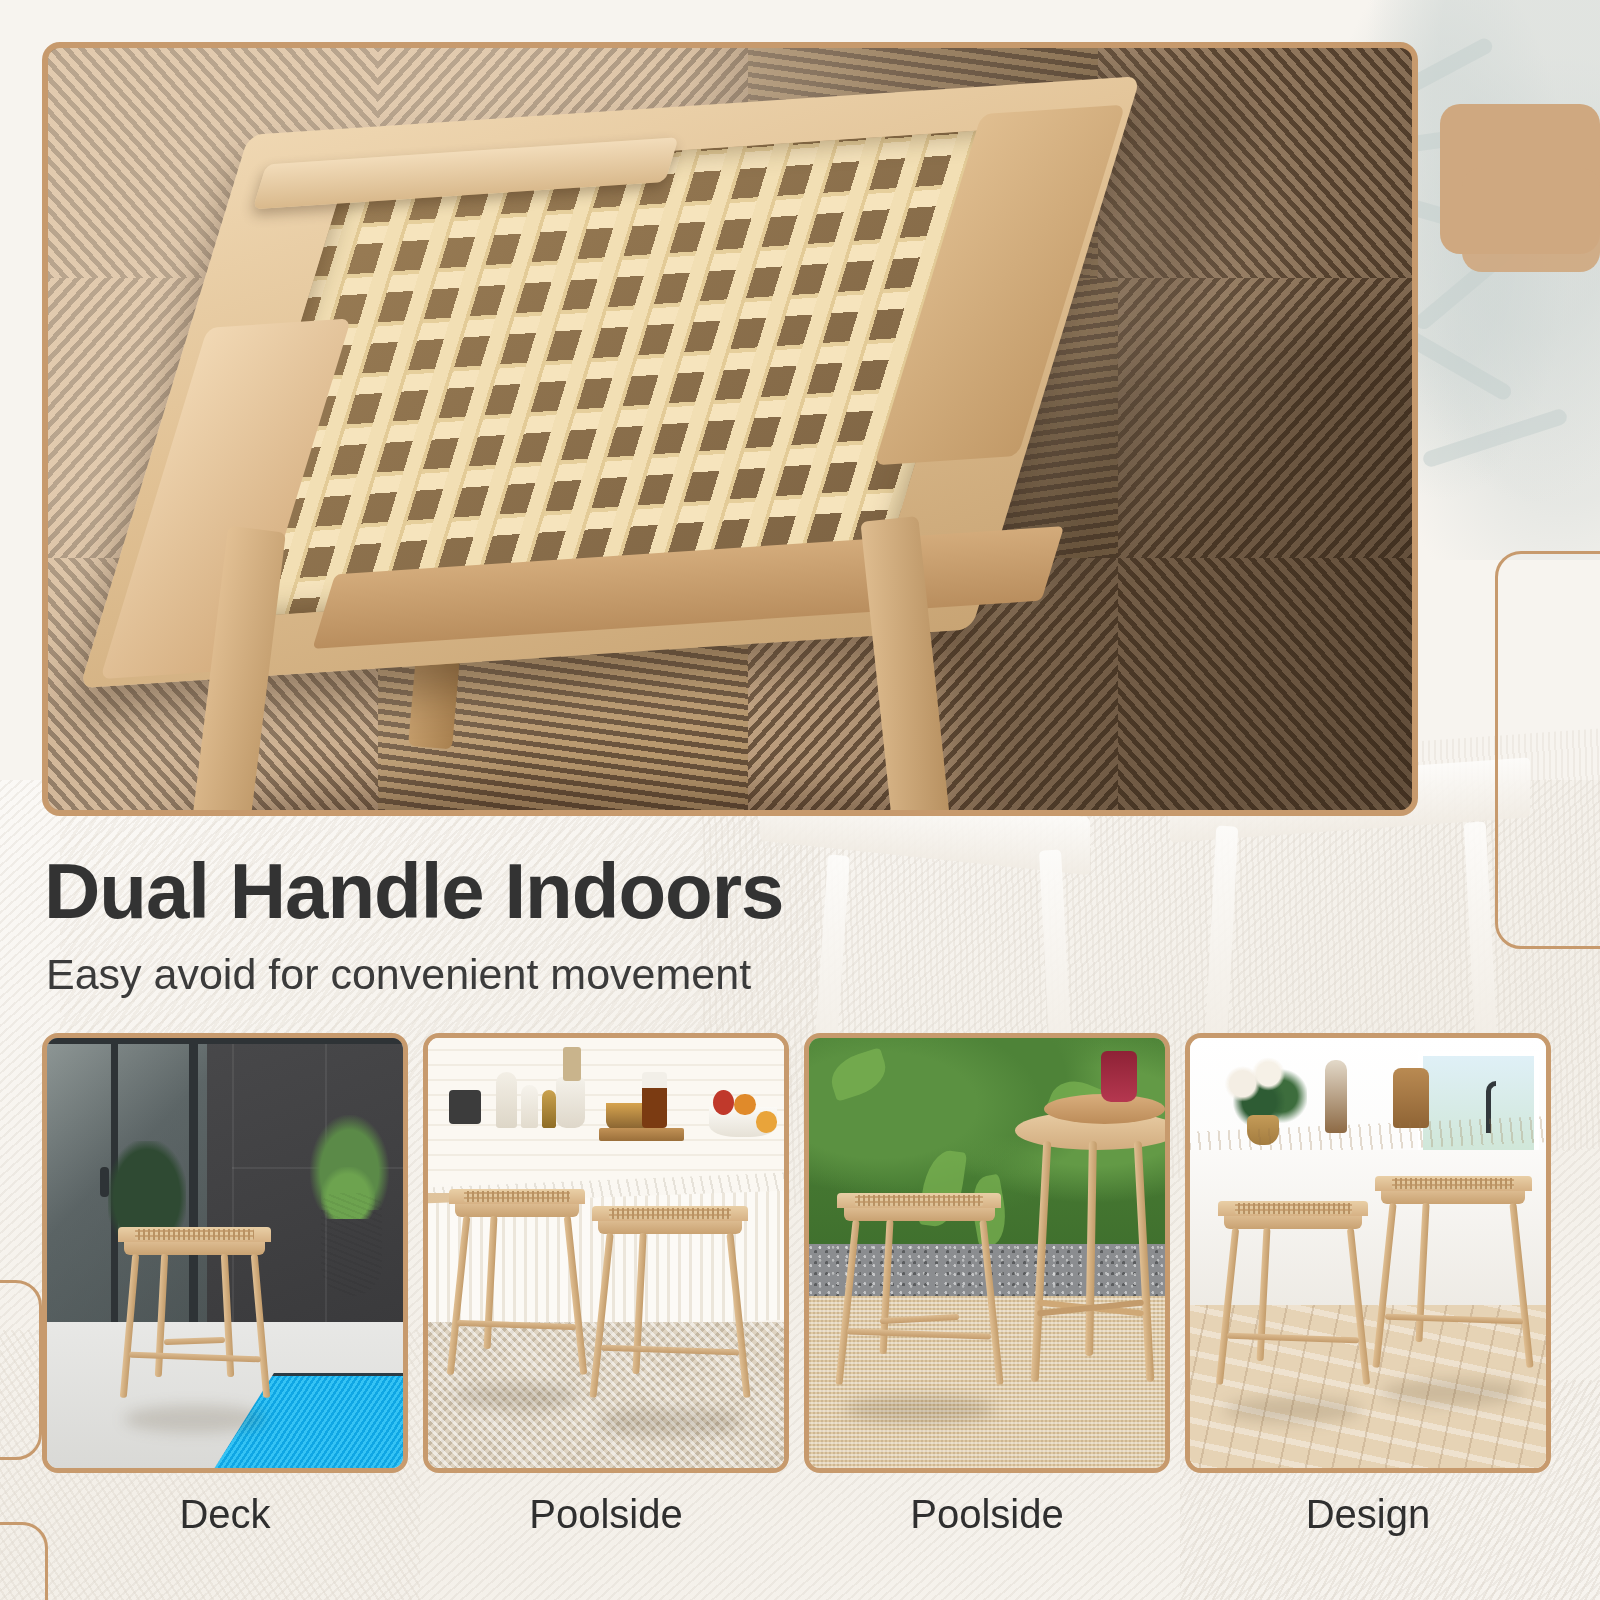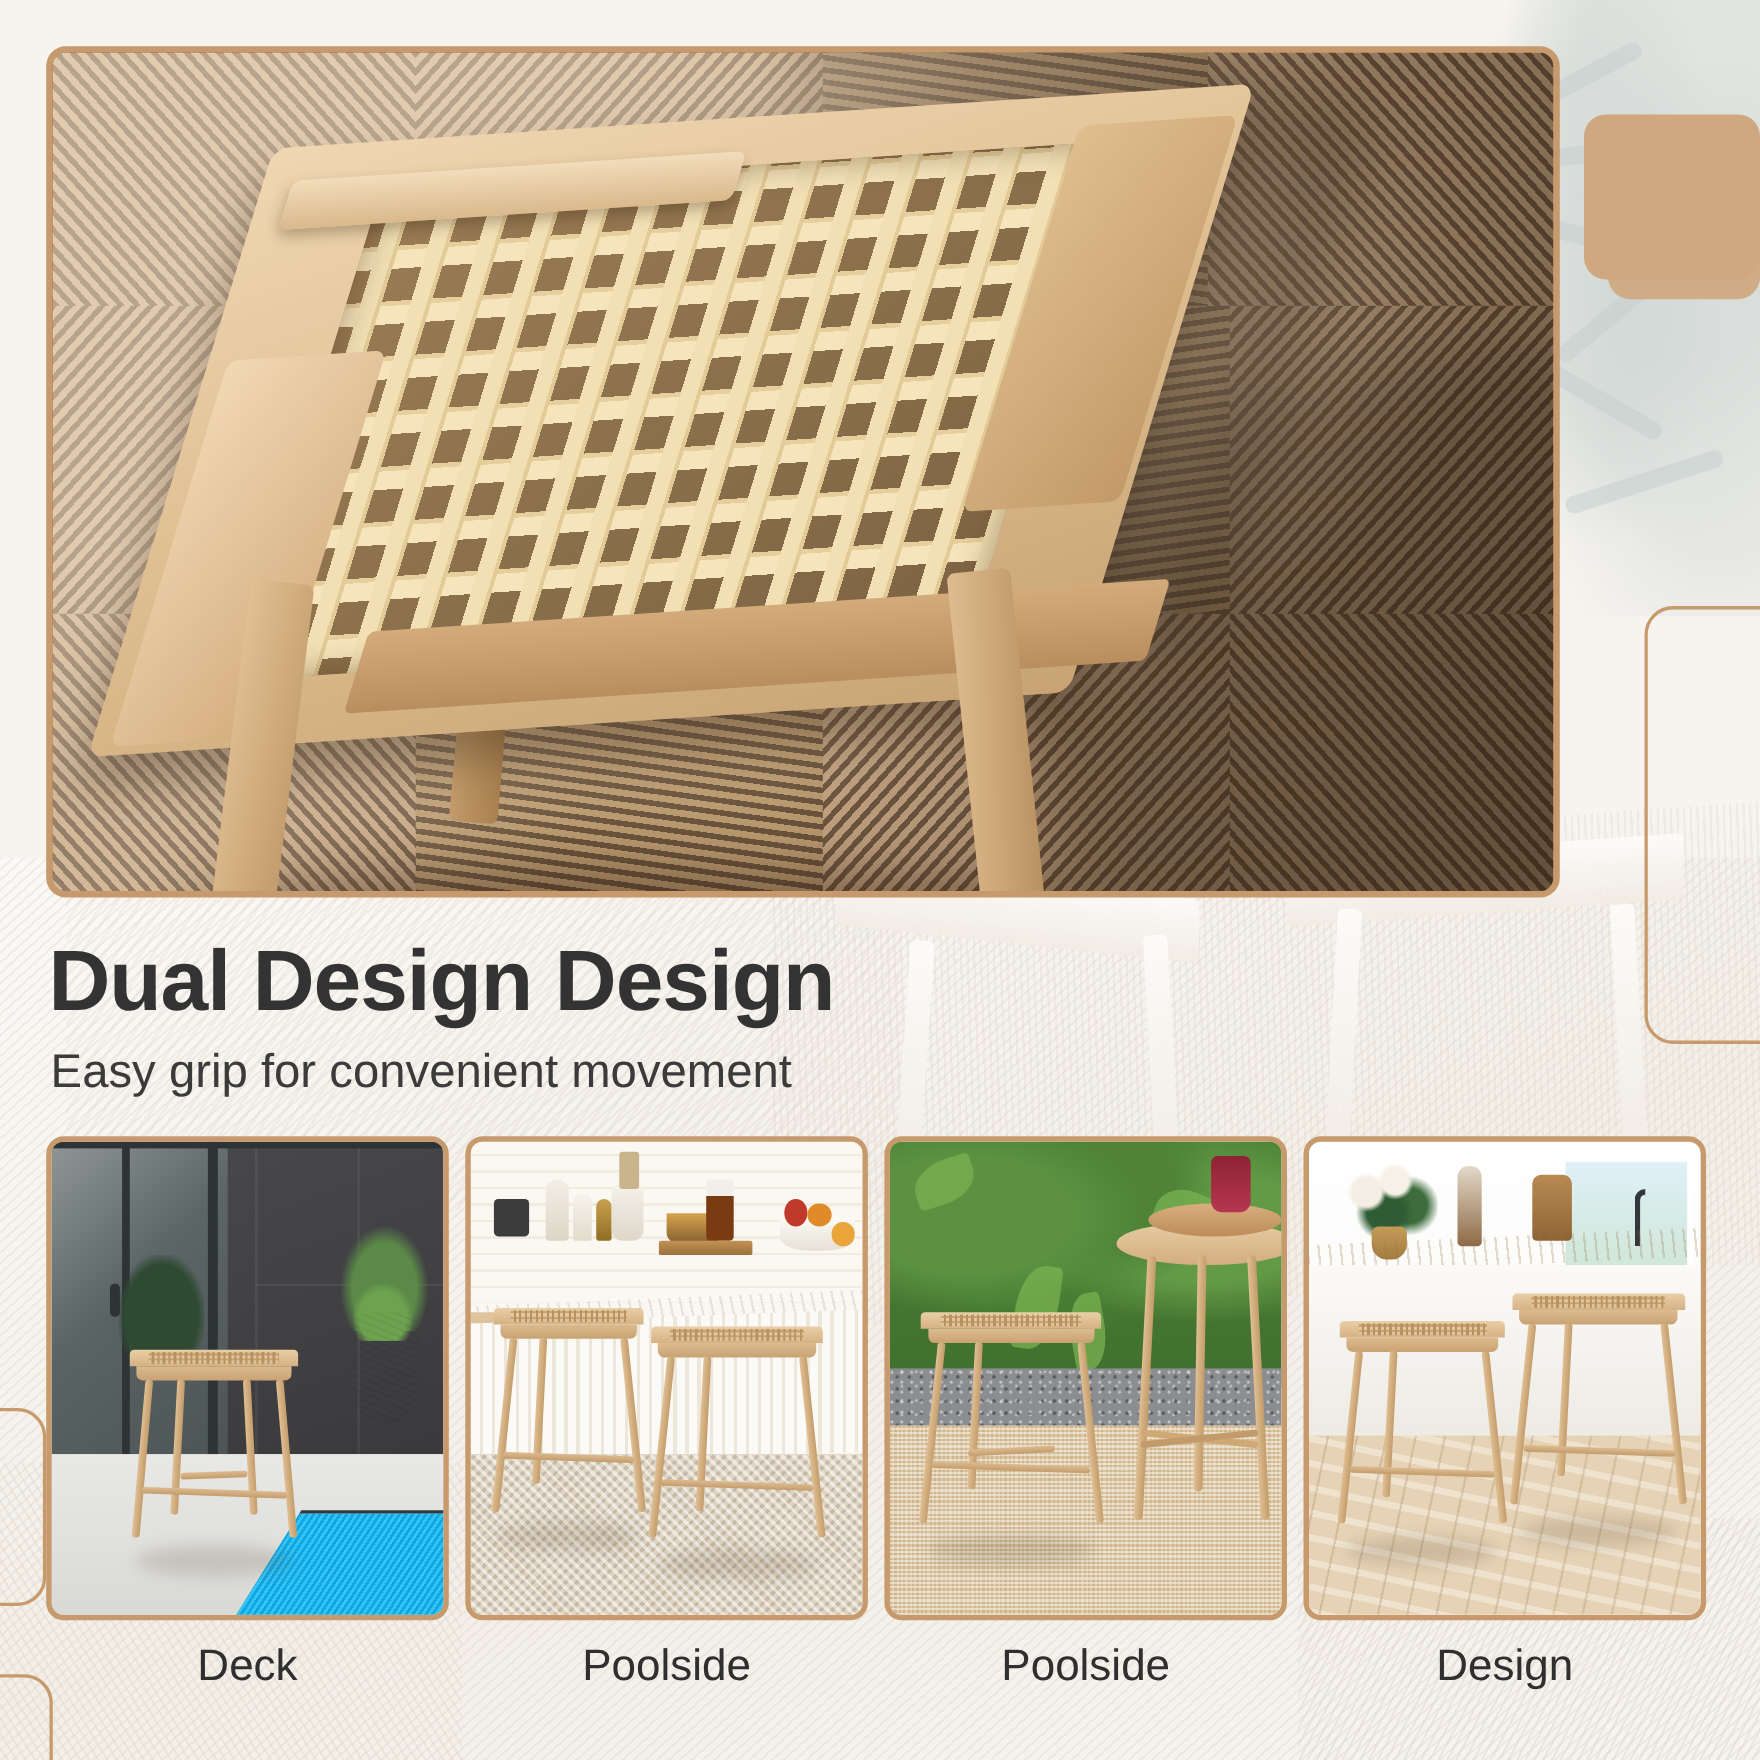--- a/index.html
+++ b/index.html
@@ -374,22 +374,22 @@
       <div class="seat-rail-left"></div>
       <div class="seat-rail-right"></div>
       <div class="apron"></div>
     </div>
     <div class="leg" id="leg-fl"></div>
     <div class="leg" id="leg-fr"></div>
   </div>
 
 </div>
 
-<h1 id="headline">Dual Design Design</h1>
-<p id="subhead">Easy grip for convenient movement</p>
+<h1 id="headline">Dual Handle Indoors</h1>
+<p id="subhead">Easy avoid for convenient movement</p>
 
 <div id="cards">
 
   <div class="card">
     <div class="scene">
       <div class="pool-wall"></div>
       <div class="pool-tileline" style="left:52%; top:0; width:2px; height:66%;"></div>
       <div class="pool-tileline" style="left:78%; top:0; width:2px; height:66%;"></div>
       <div class="pool-tileline" style="left:52%; top:30%; width:48%; height:2px;"></div>
       <div class="pool-glass"></div>

